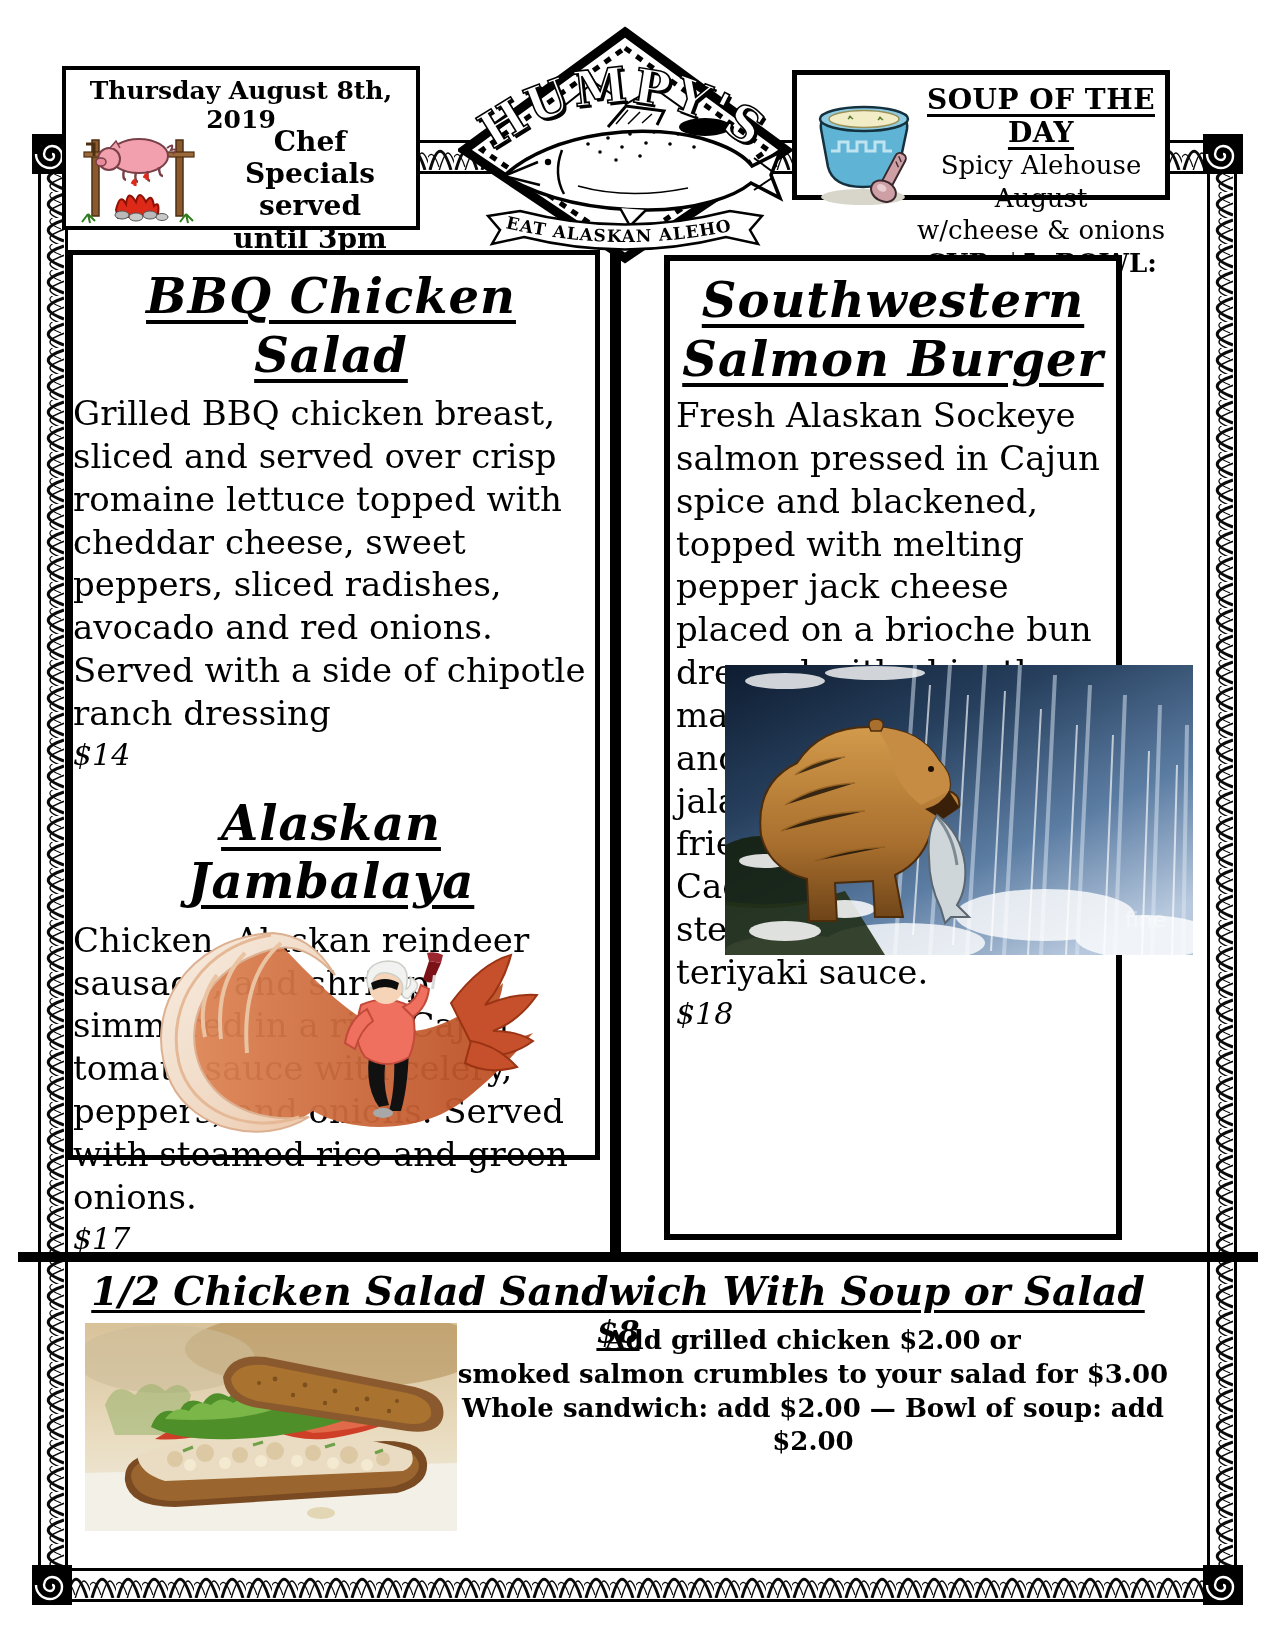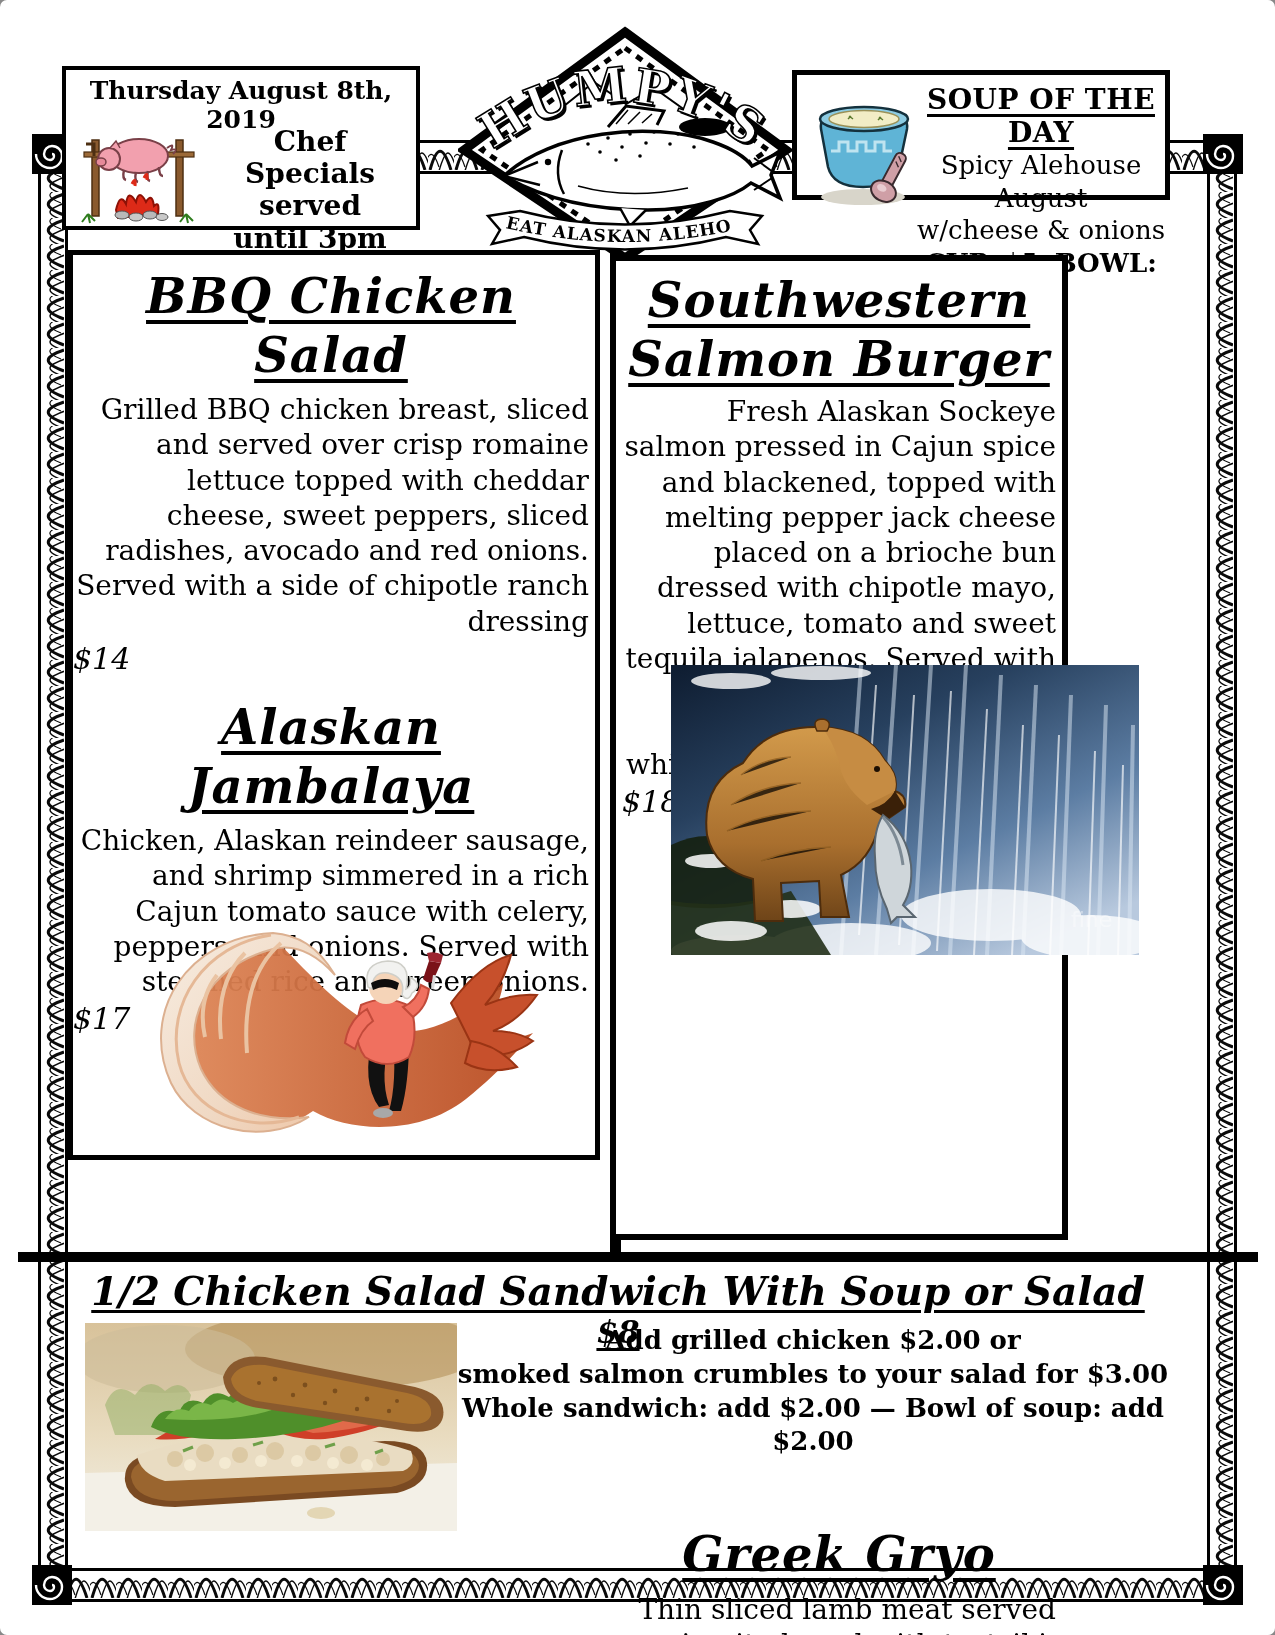--- a/index.html
+++ b/index.html
@@ -1,33 +1,33 @@
 <!DOCTYPE html>
 <html><head>
 <meta charset="utf-8">
 <style>
   * { margin:0; padding:0; box-sizing:border-box; }
   html,body { background:#888; }
   #page {
     position:relative; width:1275px; height:1635px; background:#fff;
-    font-family:"DejaVu Serif", serif; color:#000; overflow:hidden; margin:0 auto;border-radius:7px;
+    font-family:"DejaVu Serif", serif; color:#000; overflow:hidden; margin:0 auto;
   }
   .abs { position:absolute; }
   .box { background:#fff; border:4px solid #000; }
   .center { text-align:center; }
   .menu-title {
     font-weight:bold; font-style:italic; font-size:48px; line-height:1.22;
     text-align:center; letter-spacing:1px;
   }
   .menu-title .tl {
     display:block;
     text-decoration:underline; text-decoration-thickness:4px; text-underline-offset:7px;
   }
   .menu-title .tl:empty { display:none; }
-  .menu-desc { font-size:28px; line-height:1.26; text-align:right; }
+  .menu-desc { font-size:34px; line-height:1.26; text-align:left; }
   .price { font-weight:normal; font-style:italic; font-size:30px; text-align:left; margin-top:2px; }
   .u { text-decoration:underline; text-decoration-thickness:3px; text-underline-offset:5px; }
   .divider-v { background:#000; }
   .sep-h { background:#000; }
   .soup-line { font-size:26px; line-height:1.25; }
   .bold { font-weight:bold; }
 </style>
 </head>
 <body>
 
@@ -247,21 +247,21 @@
       <path d="M250 100 q14 -8 28 0 l-2 7 q-12 -6 -24 0 z" fill="#0d0d0d"></path>
       <path d="M302 96 l6 -18 l12 2 l-8 18 q-4 4 -10 -2 z" fill="#7a1218"></path>
       <path d="M308 78 l12 2 l2 -8 q-8 -4 -16 -2 z" fill="#9c2630"></path>
       <rect x="311" y="92" width="3" height="14" fill="#d9d9d9" transform="rotate(8 312 99)"></rect>
     </svg>
   </div>
 
 
   <div class="abs divider-v" style="left:610px;top:250px;width:11px;height:1012px"></div>
 
-  <div class="abs box" style="left:610px;top:255px;width:458px;height:985px;border-width:6px">
+  <div class="abs box" style="left:664px;top:255px;width:458px;height:985px;border-width:6px">
     <div style="padding:10px 6px 0 6px">
       <div class="menu-title">
         <span class="tl">Southwestern</span>
         <span class="tl">Salmon Burger</span>
       </div>
       <div class="menu-desc" style="margin-top:6px">Fresh Alaskan Sockeye salmon pressed in Cajun spice and blackened, topped with melting pepper jack cheese placed on a brioche bun dressed with chipotle mayo, lettuce, tomato and sweet tequila jalapenos. Served with fries, cup of soup, small Caesar salad, or steamed white rice with teriyaki sauce.</div>
       <div class="price">$18</div>
     </div>
 
     <svg class="abs" style="left:55px;top:404px;width:468px;height:290px">

